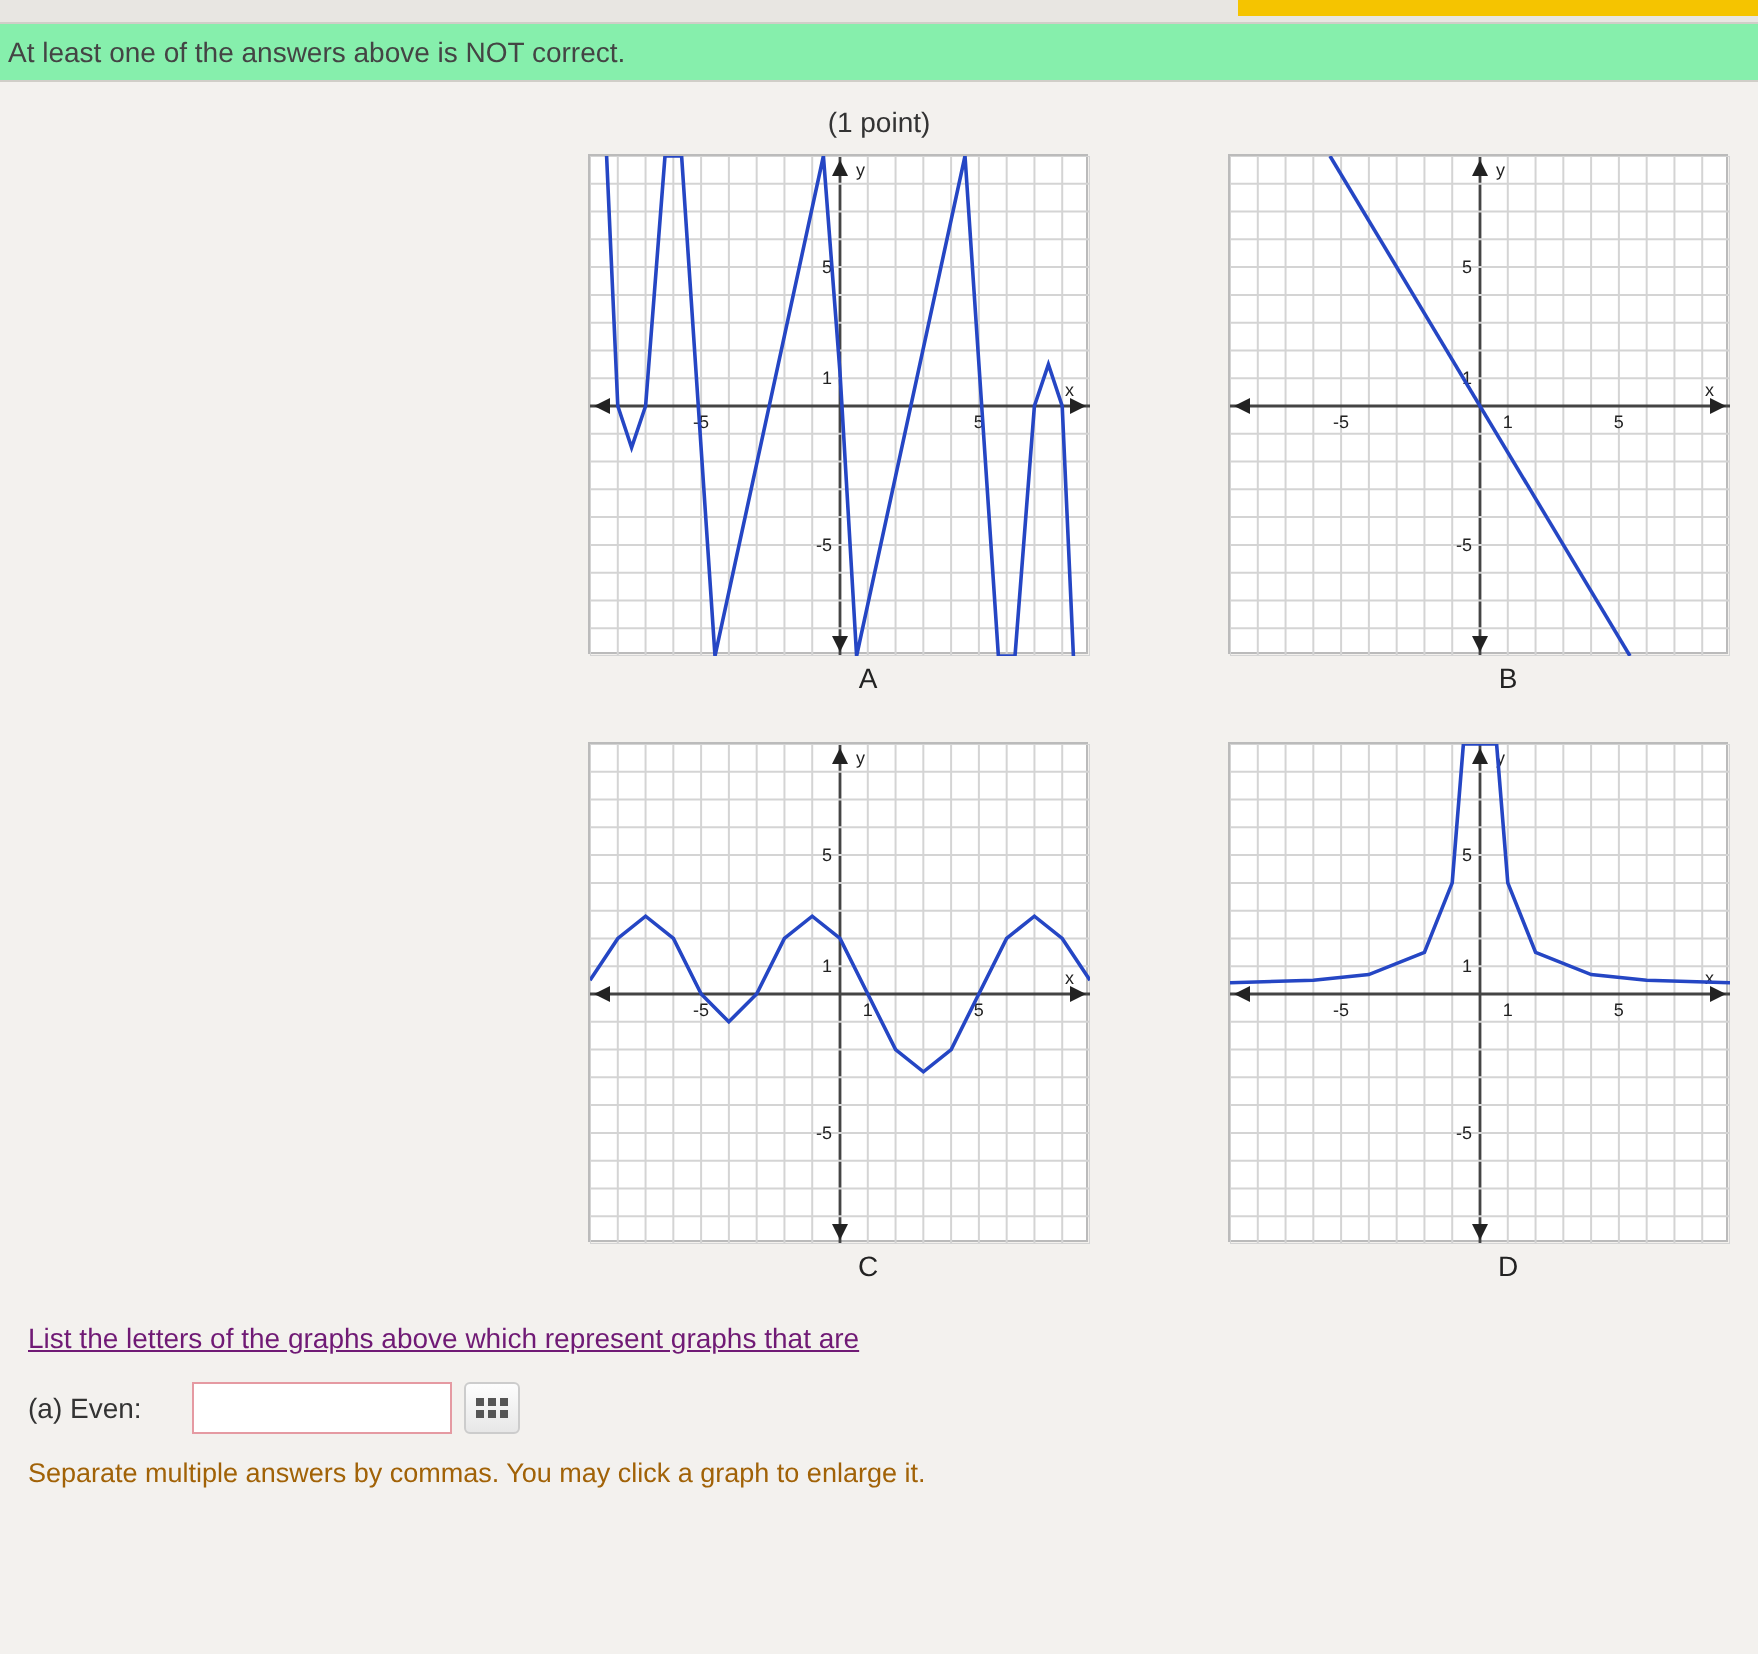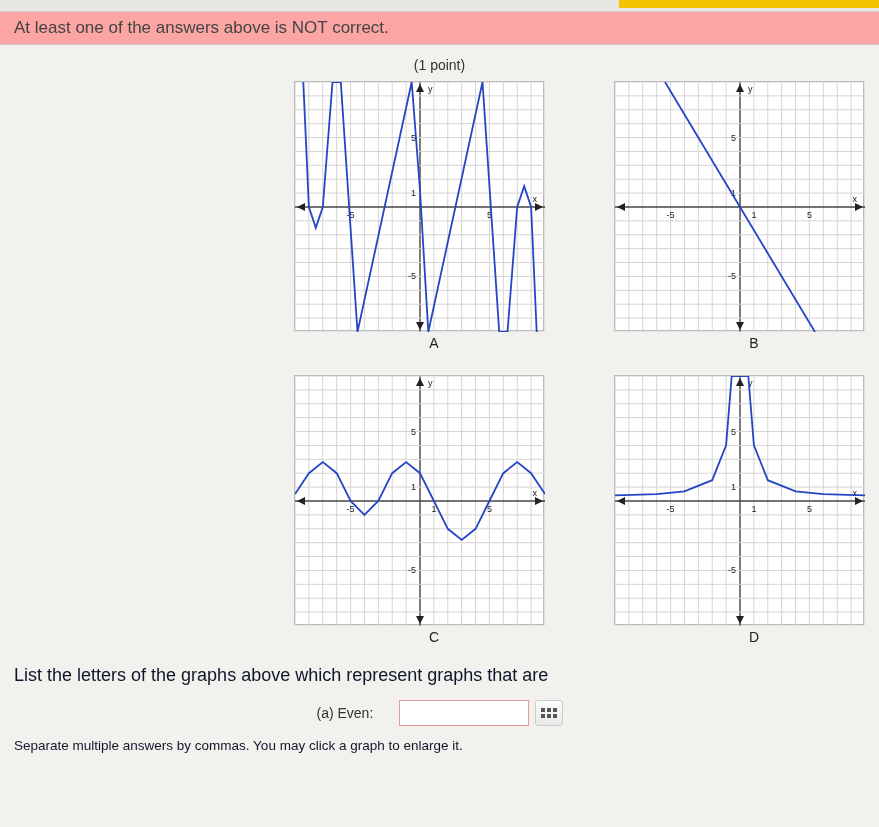--- a/index.html
+++ b/index.html
@@ -19,25 +19,25 @@
     position: relative;
   }
   .top-bar::after {
     content: "";
     position: absolute;
     right: 0; top: 0;
     width: 260px; height: 8px;
     background: #f5c400;
   }
   .feedback-bar {
-    padding: 6px 14px 6px 14px;
-    font-size: 17px;
+    padding: 6px 14px 6px 4px;
+    font-size: 14px;
     color: #444;
     border-bottom: 1px solid #d0cec8;
-    background: #fca5a5;
+    background: #86efac;
   }
   .content {
     padding: 12px 14px;
   }
   .points {
     font-size: 14px;
     margin-bottom: 8px;
     color: #333;
     text-align: center;
   }
@@ -56,30 +56,30 @@
     font-size: 14px; color: #222; margin-top: 4px;
   }
   .graph-canvas {
     width: 250px; height: 250px;
     background: #fff;
     border: 1px solid #bbb;
     position: relative;
     cursor: pointer;
   }
   .prompt {
-    font-size: 18px;
+    font-size: 14px;
     margin: 10px 0 14px 0;
-    color: #0f172a;
+    color: #701a75;
+    text-decoration: underline;
   }
   .answer-row {
     display: flex;
     align-items: center;
     margin: 8px 0;
     font-size: 14px;
-    justify-content: center;
   }
   .answer-row label {
     width: 82px;
   }
   .answer-row input[type=text] {
     width: 130px;
     height: 26px;
     border: 1px solid #e59aa2;
     background: #fff;
     padding: 2px 6px;
@@ -95,21 +95,21 @@
     background: linear-gradient(#fdfdfd,#e7e7e7);
     display: inline-flex;
     align-items: center;
     justify-content: center;
     cursor: pointer;
   }
   .kbd-btn svg { width: 16px; height: 10px; }
   .hint {
     font-size: 13.5px;
     margin-top: 12px;
-    color: #0f172a;
+    color: #a16207;
   }
 </style>
 </head>
 <body>
 
 <div class="top-bar"></div>
 
 <div class="feedback-bar">At least one of the answers above is NOT correct.</div>
 
 <div class="content">

